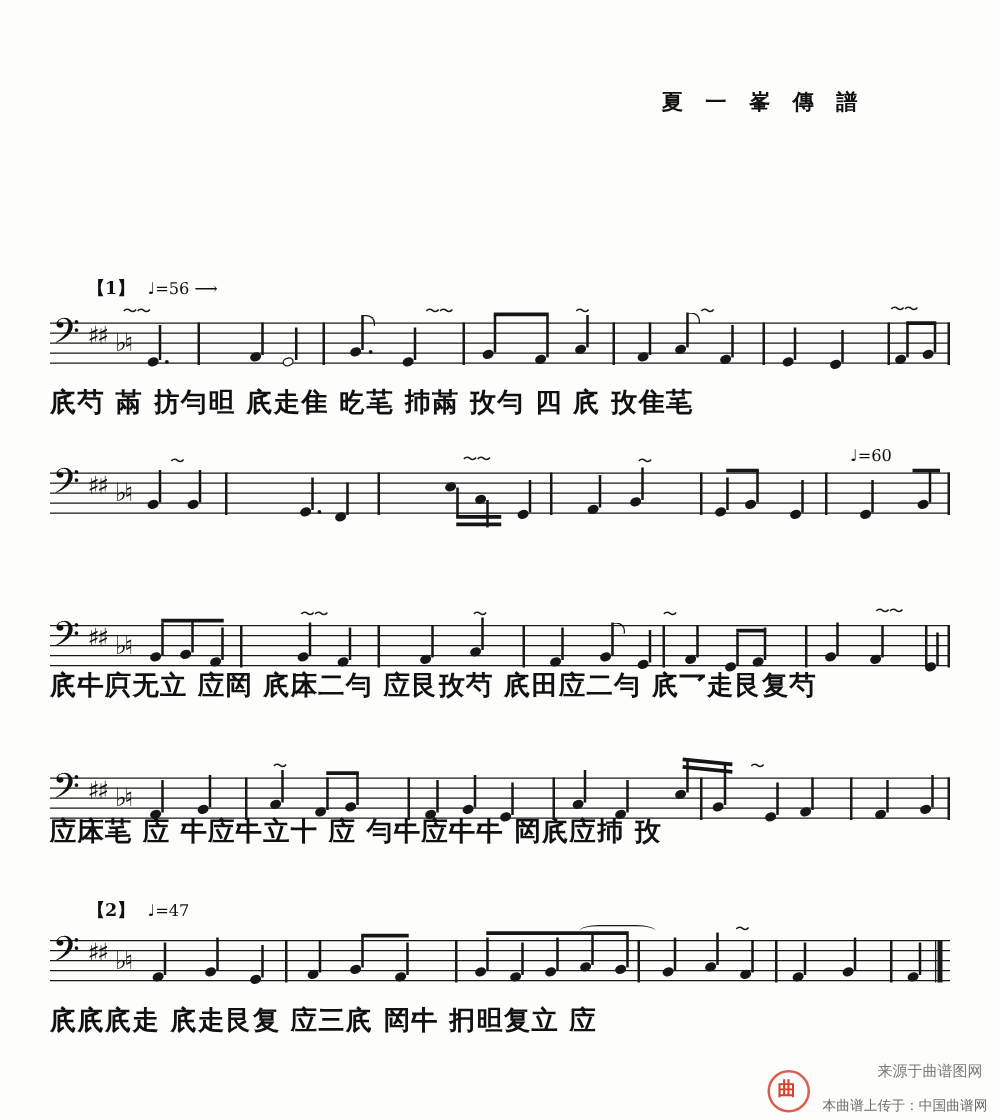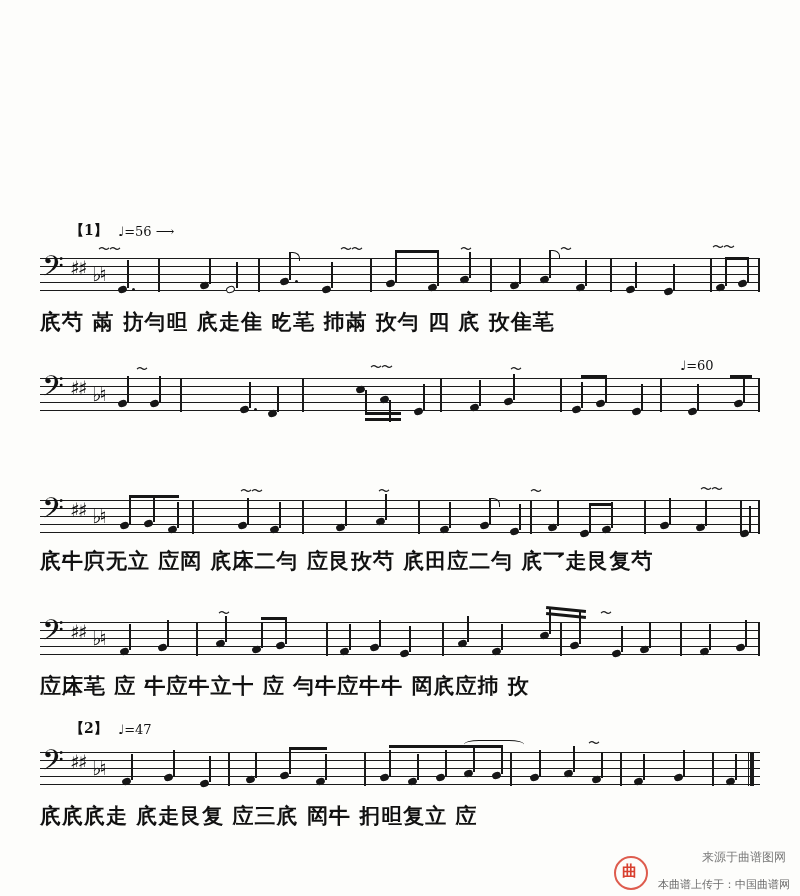--- a/index.html
+++ b/index.html
@@ -230,20 +230,21 @@
     color: #d8402f;
     font-family: "DejaVu Serif", serif;
     font-weight: bold;
   }
 </style>
 </head>
 <body>
 
 <div class="page">
 
+  <div class="byline">夏 一 峯 傳 譜</div>
 
   <div class="sectionmark" style="top:222px; left:70px;">
     <span>【1】</span>
   </div>
   <div class="tempo" style="top:224px; left:118px;">♩=56 ⟶</div>
 
   <div class="system" style="top:258px;">
     <div class="staff">
       <div class="line"></div>
         <div class="line"></div>
@@ -448,21 +449,21 @@
 
       <div class="note" style="left:620px; top:22px;"></div>
       <div class="stem" style="left:629px; top:-2px; height:26px;"></div>
       <div class="note" style="left:656px; top:24px;"></div>
       <div class="stem" style="left:665px; top:0px; height:26px;"></div>
 
       <div class="note" style="left:700px; top:30px;"></div>
       <div class="stem" style="left:709px; top:6px; height:26px;"></div>
     </div>
   </div>
-  <div class="tabrow" style="top:547px;">㡳㐄㡶无立 㡴㒺  㡳㡷二勻  㡴艮㪀芍  㡳田㡴二勻  㡳乛走艮复芍</div>
+  <div class="tabrow" style="top:534px;">㡳㐄㡶无立 㡴㒺  㡳㡷二勻  㡴艮㪀芍  㡳田㡴二勻  㡳乛走艮复芍</div>
 
   <div class="system" style="top:622px;">
     <div class="staff">
       <div class="line"></div>
         <div class="line"></div>
         <div class="line"></div>
         <div class="line"></div>
         <div class="line"></div>
 
       <div class="clef">𝄢</div>
@@ -515,21 +516,21 @@
       <div class="stem" style="left:581px; top:4px; height:26px;"></div>
       <div class="note" style="left:600px; top:24px;"></div>
       <div class="stem" style="left:609px; top:0px; height:26px;"></div>
 
       <div class="note" style="left:660px; top:26px;"></div>
       <div class="stem" style="left:669px; top:2px; height:26px;"></div>
       <div class="note" style="left:696px; top:22px;"></div>
       <div class="stem" style="left:705px; top:-2px; height:26px;"></div>
     </div>
   </div>
-  <div class="tabrow" style="top:672px;">㡴㡷芼  㡴   㐄㡴㐄立十 㡴  勻㐄㡴㐄㐄 㒺㡳㡴㧊  㪀</div>
+  <div class="tabrow" style="top:651px;">㡴㡷芼  㡴   㐄㡴㐄立十 㡴  勻㐄㡴㐄㐄 㒺㡳㡴㧊  㪀</div>
 
   <div class="sectionmark" style="top:720px; left:70px;">【2】</div>
   <div class="tempo" style="top:722px; left:118px;">♩=47</div>
 
   <div class="system" style="top:752px;">
     <div class="staff">
       <div class="line"></div>
         <div class="line"></div>
         <div class="line"></div>
         <div class="line"></div>

